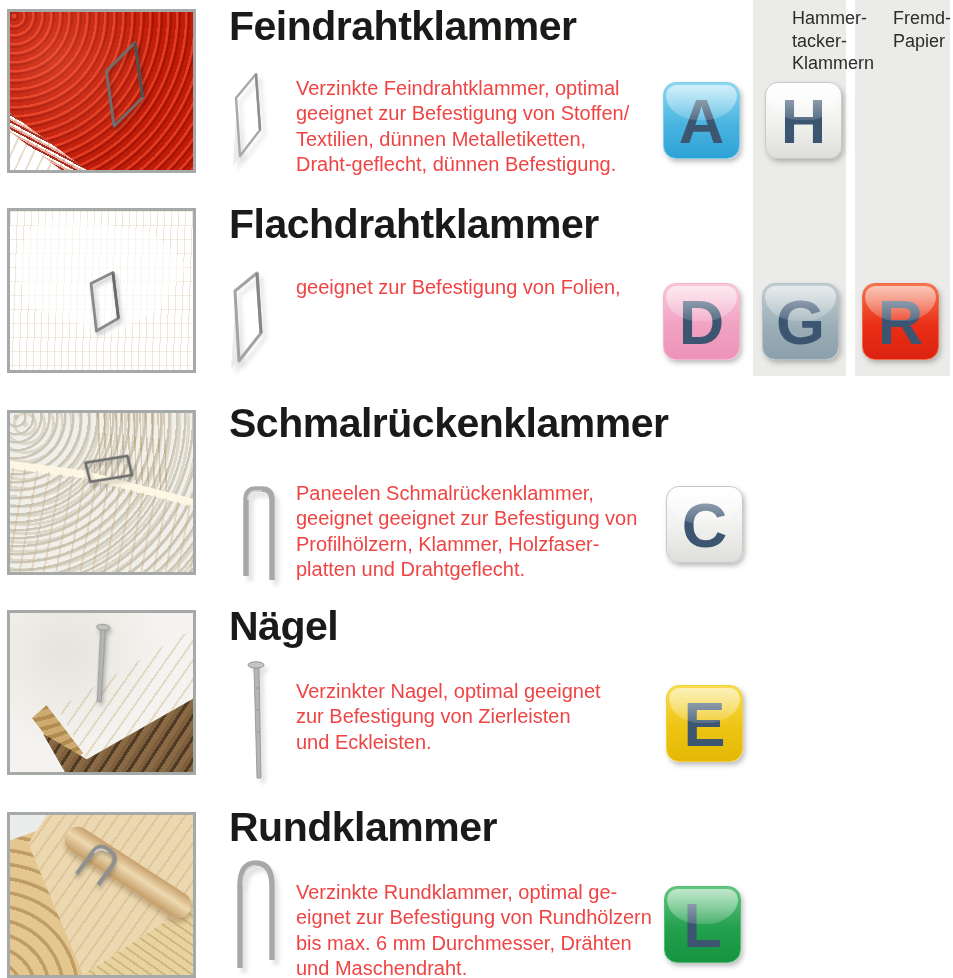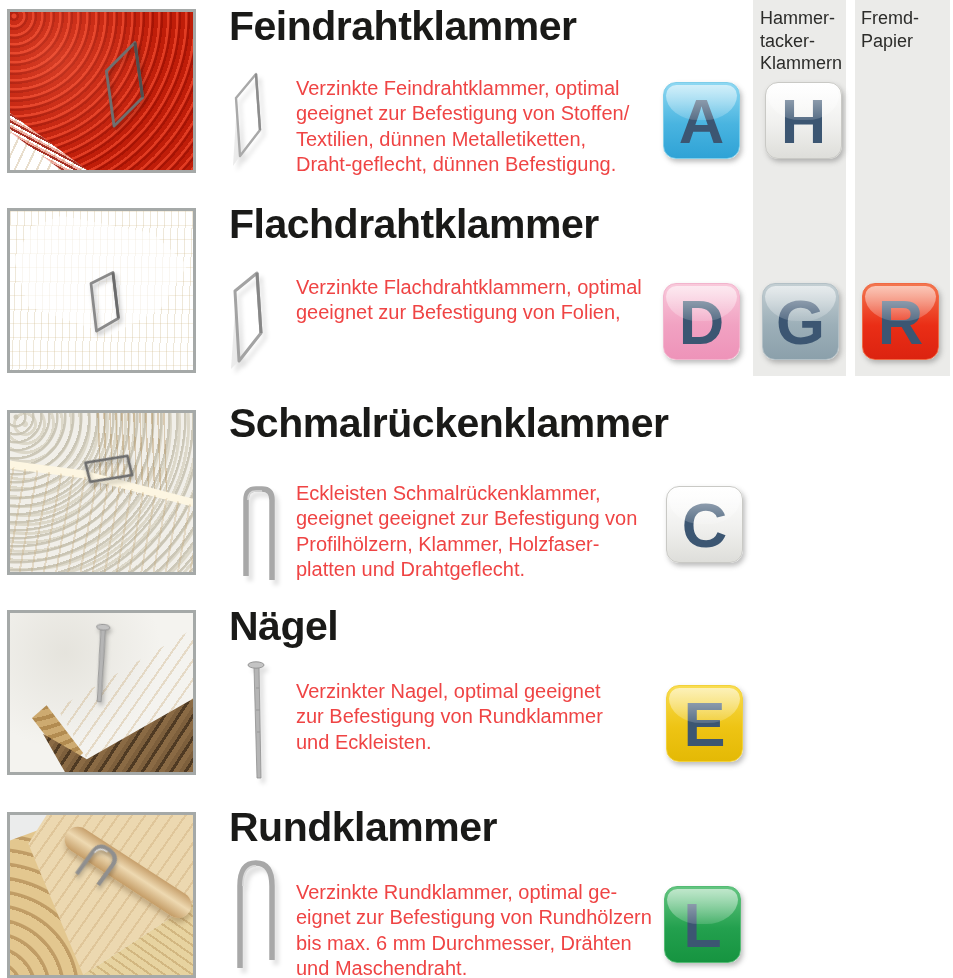--- a/index.html
+++ b/index.html
@@ -2,21 +2,21 @@
 <html><head>
 <meta charset="utf-8">
 <style>
   html,body{margin:0;padding:0;}
   body{
     width:953px;height:978px;position:relative;overflow:hidden;
     background:#ffffff;font-family:"Liberation Sans",sans-serif;color:#1d1d1b;
   }
   
   .band{position:absolute;top:0;height:376px;background:#ebebe9;}
-  .col-head{position:absolute;top:7px;font-size:18px;line-height:22.5px;color:#2c2c2a;}
+  .col-head{position:absolute;top:7px;font-size:18px;line-height:22.5px;color:#2c2c2a;margin-left:32px;}
   
   .sec-title{position:absolute;left:229px;font-weight:bold;font-size:41px;line-height:44px;letter-spacing:-0.5px;color:#1a1a18;}
   .sec-text{position:absolute;left:296px;font-size:20px;line-height:25.3px;color:#ef4444;}
   
   .icon{position:absolute;filter:drop-shadow(4px 5px 2px rgba(0,0,0,0.12));}
   
   .badge{
     position:absolute;width:75px;height:75px;border-radius:13px;
     display:flex;align-items:center;justify-content:center;
     font-weight:bold;font-size:63px;color:#3c5672;
@@ -164,32 +164,31 @@
 <div class="sec-title" style="top:604px">Nägel</div>
 <div class="sec-title" style="top:805px">Rundklammer</div>
 
 <div class="sec-text" style="top:76px">
   <div>Verzinkte Feindrahtklammer, optimal</div>
   <div>geeignet zur Befestigung von Stoffen/</div>
   <div>Textilien, dünnen Metalletiketten,</div>
   <div>Draht-geflecht, dünnen Befestigung.</div>
 </div>
 <div class="sec-text" style="top:275px">
-  <div>Verzinkte Flachdrahtklammern, optimal</div>
   <div>geeignet zur Befestigung von Folien,</div>
 </div>
 <div class="sec-text" style="top:481px">
-  <div>Eckleisten Schmalrückenklammer,</div>
+  <div>Paneelen Schmalrückenklammer,</div>
   <div>geeignet geeignet zur Befestigung von</div>
   <div>Profilhölzern, Klammer, Holzfaser-</div>
   <div>platten und Drahtgeflecht.</div>
 </div>
 <div class="sec-text" style="top:679px">
   <div>Verzinkter Nagel, optimal geeignet</div>
-  <div>zur Befestigung von Rundklammer</div>
+  <div>zur Befestigung von Zierleisten</div>
   <div>und Eckleisten.</div>
 </div>
 <div class="sec-text" style="top:880px">
   <div>Verzinkte Rundklammer, optimal ge-</div>
   <div>eignet zur Befestigung von Rundhölzern</div>
   <div>bis max. 6 mm Durchmesser, Drähten</div>
   <div>und Maschendraht.</div>
 </div>
 
 <svg class="icon" style="left:228px;top:68px;width:40px;height:106px" viewBox="0 0 40 106">

